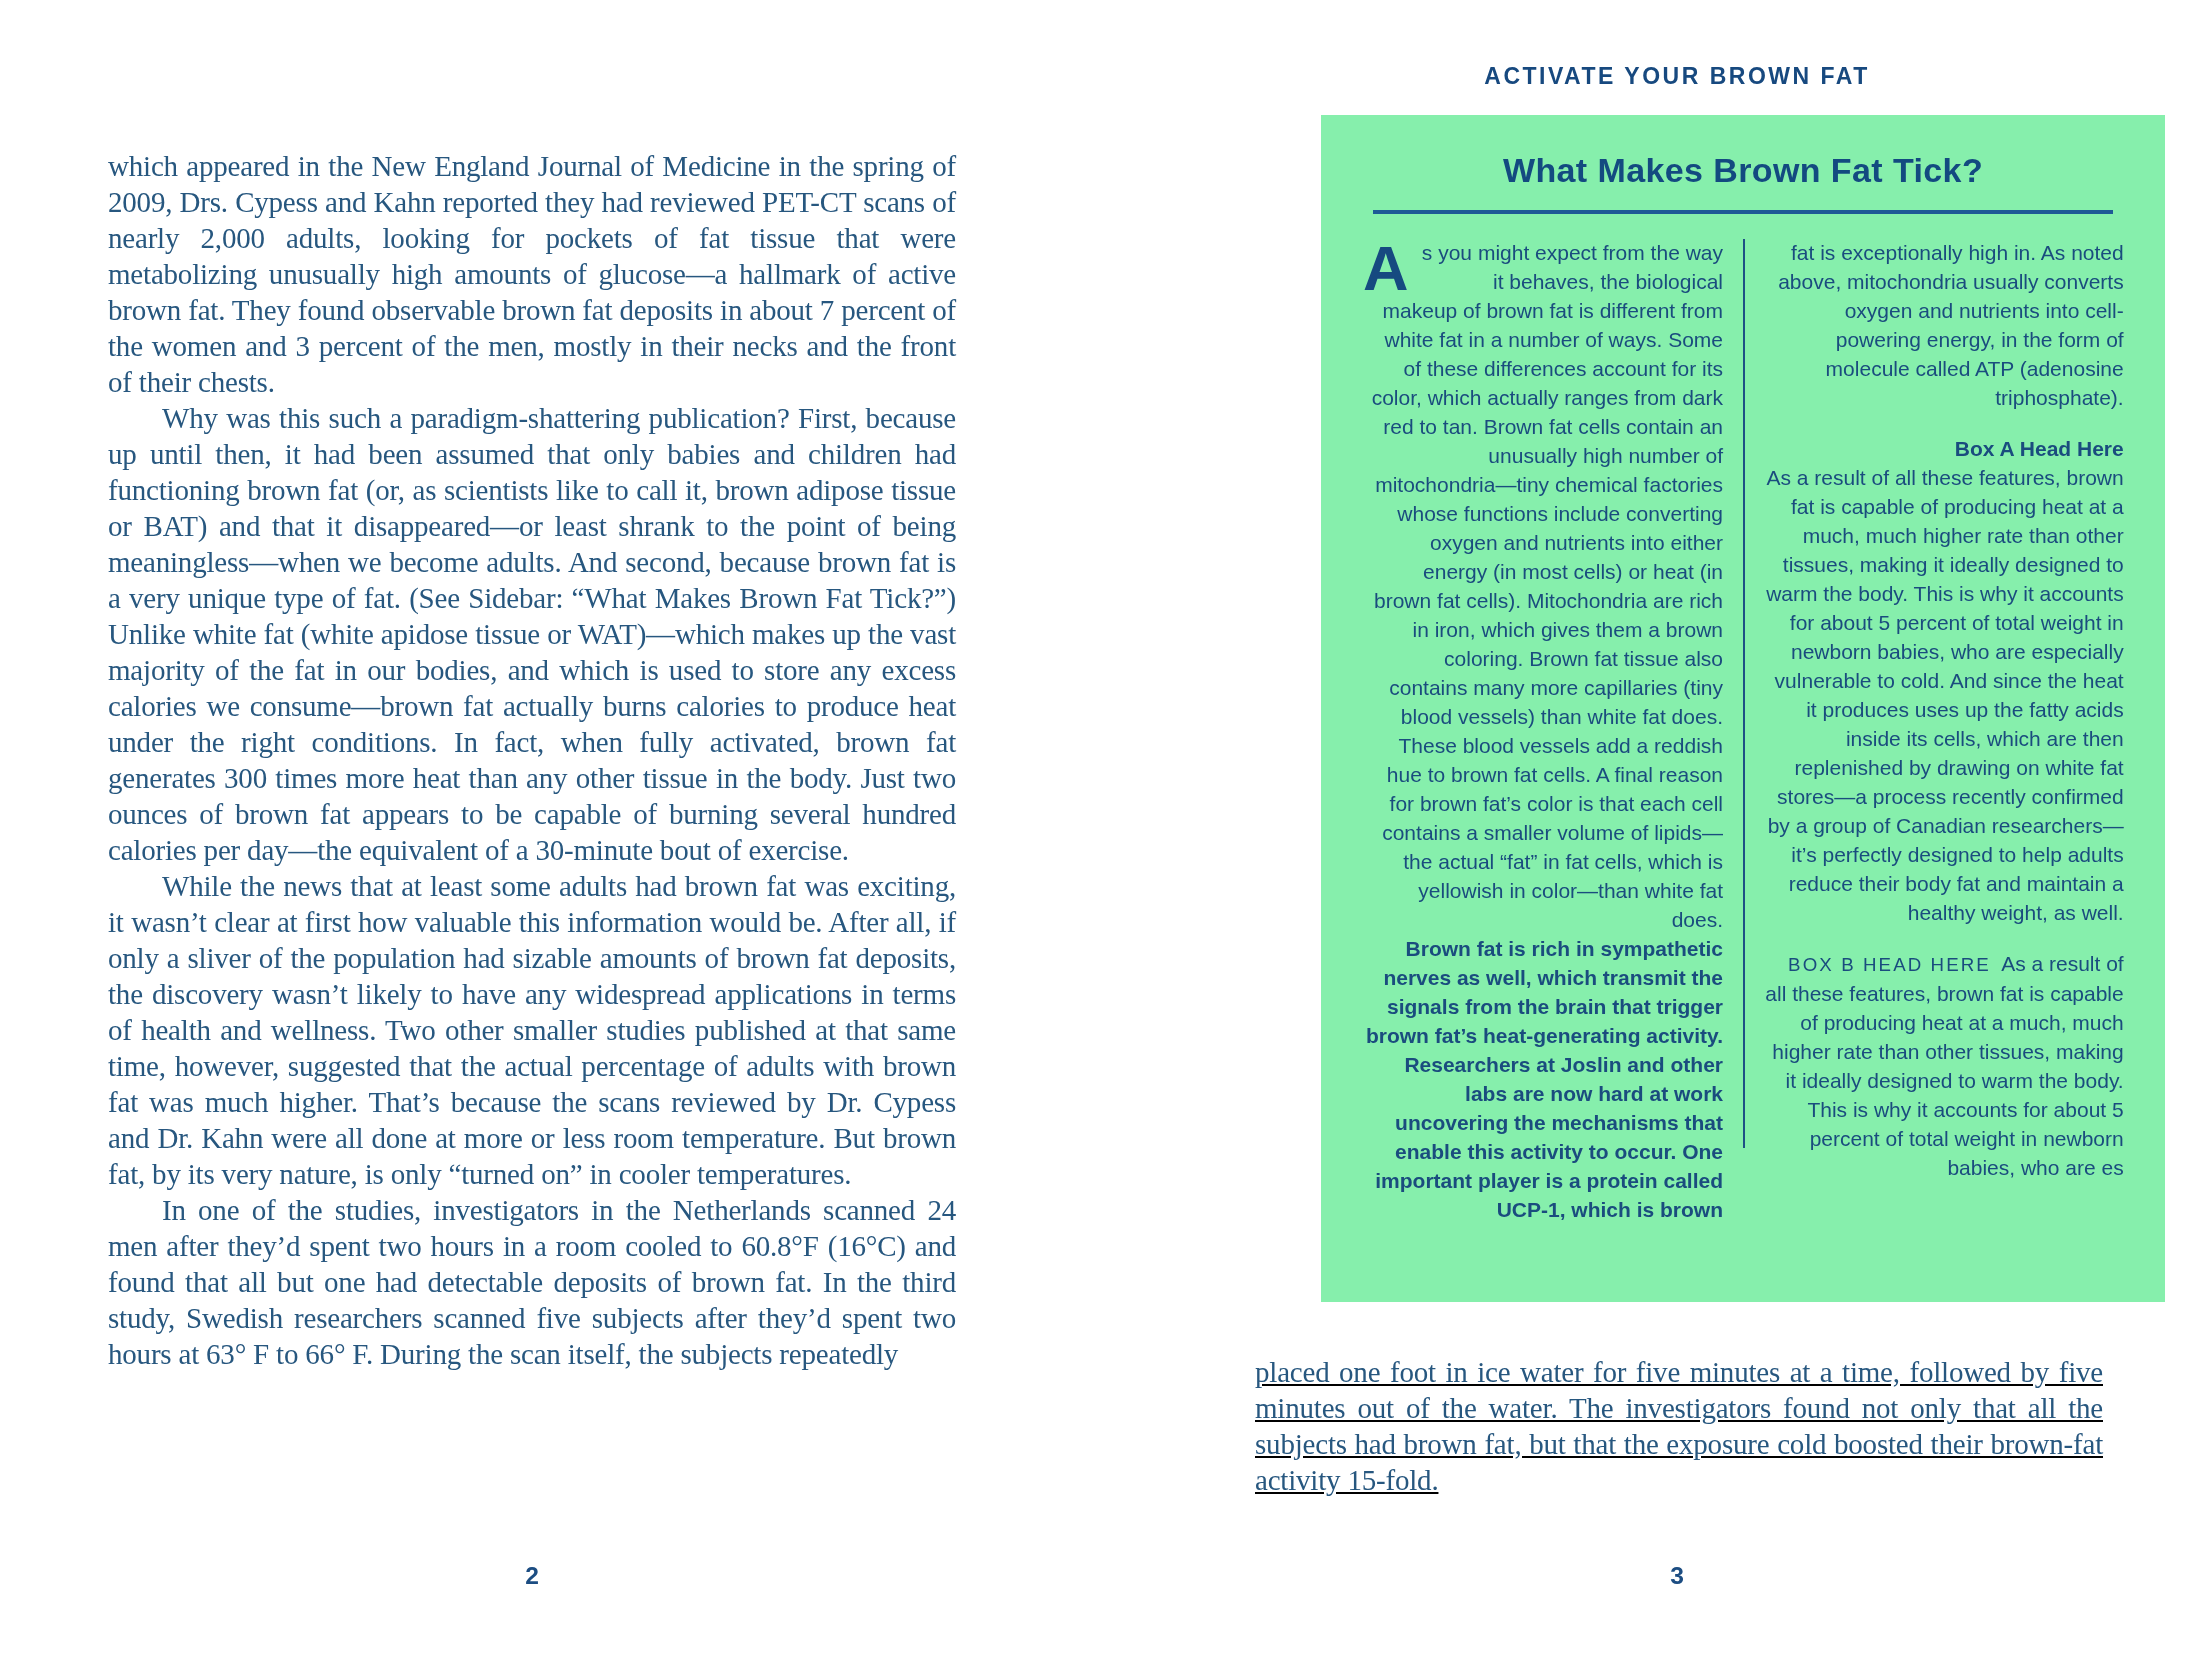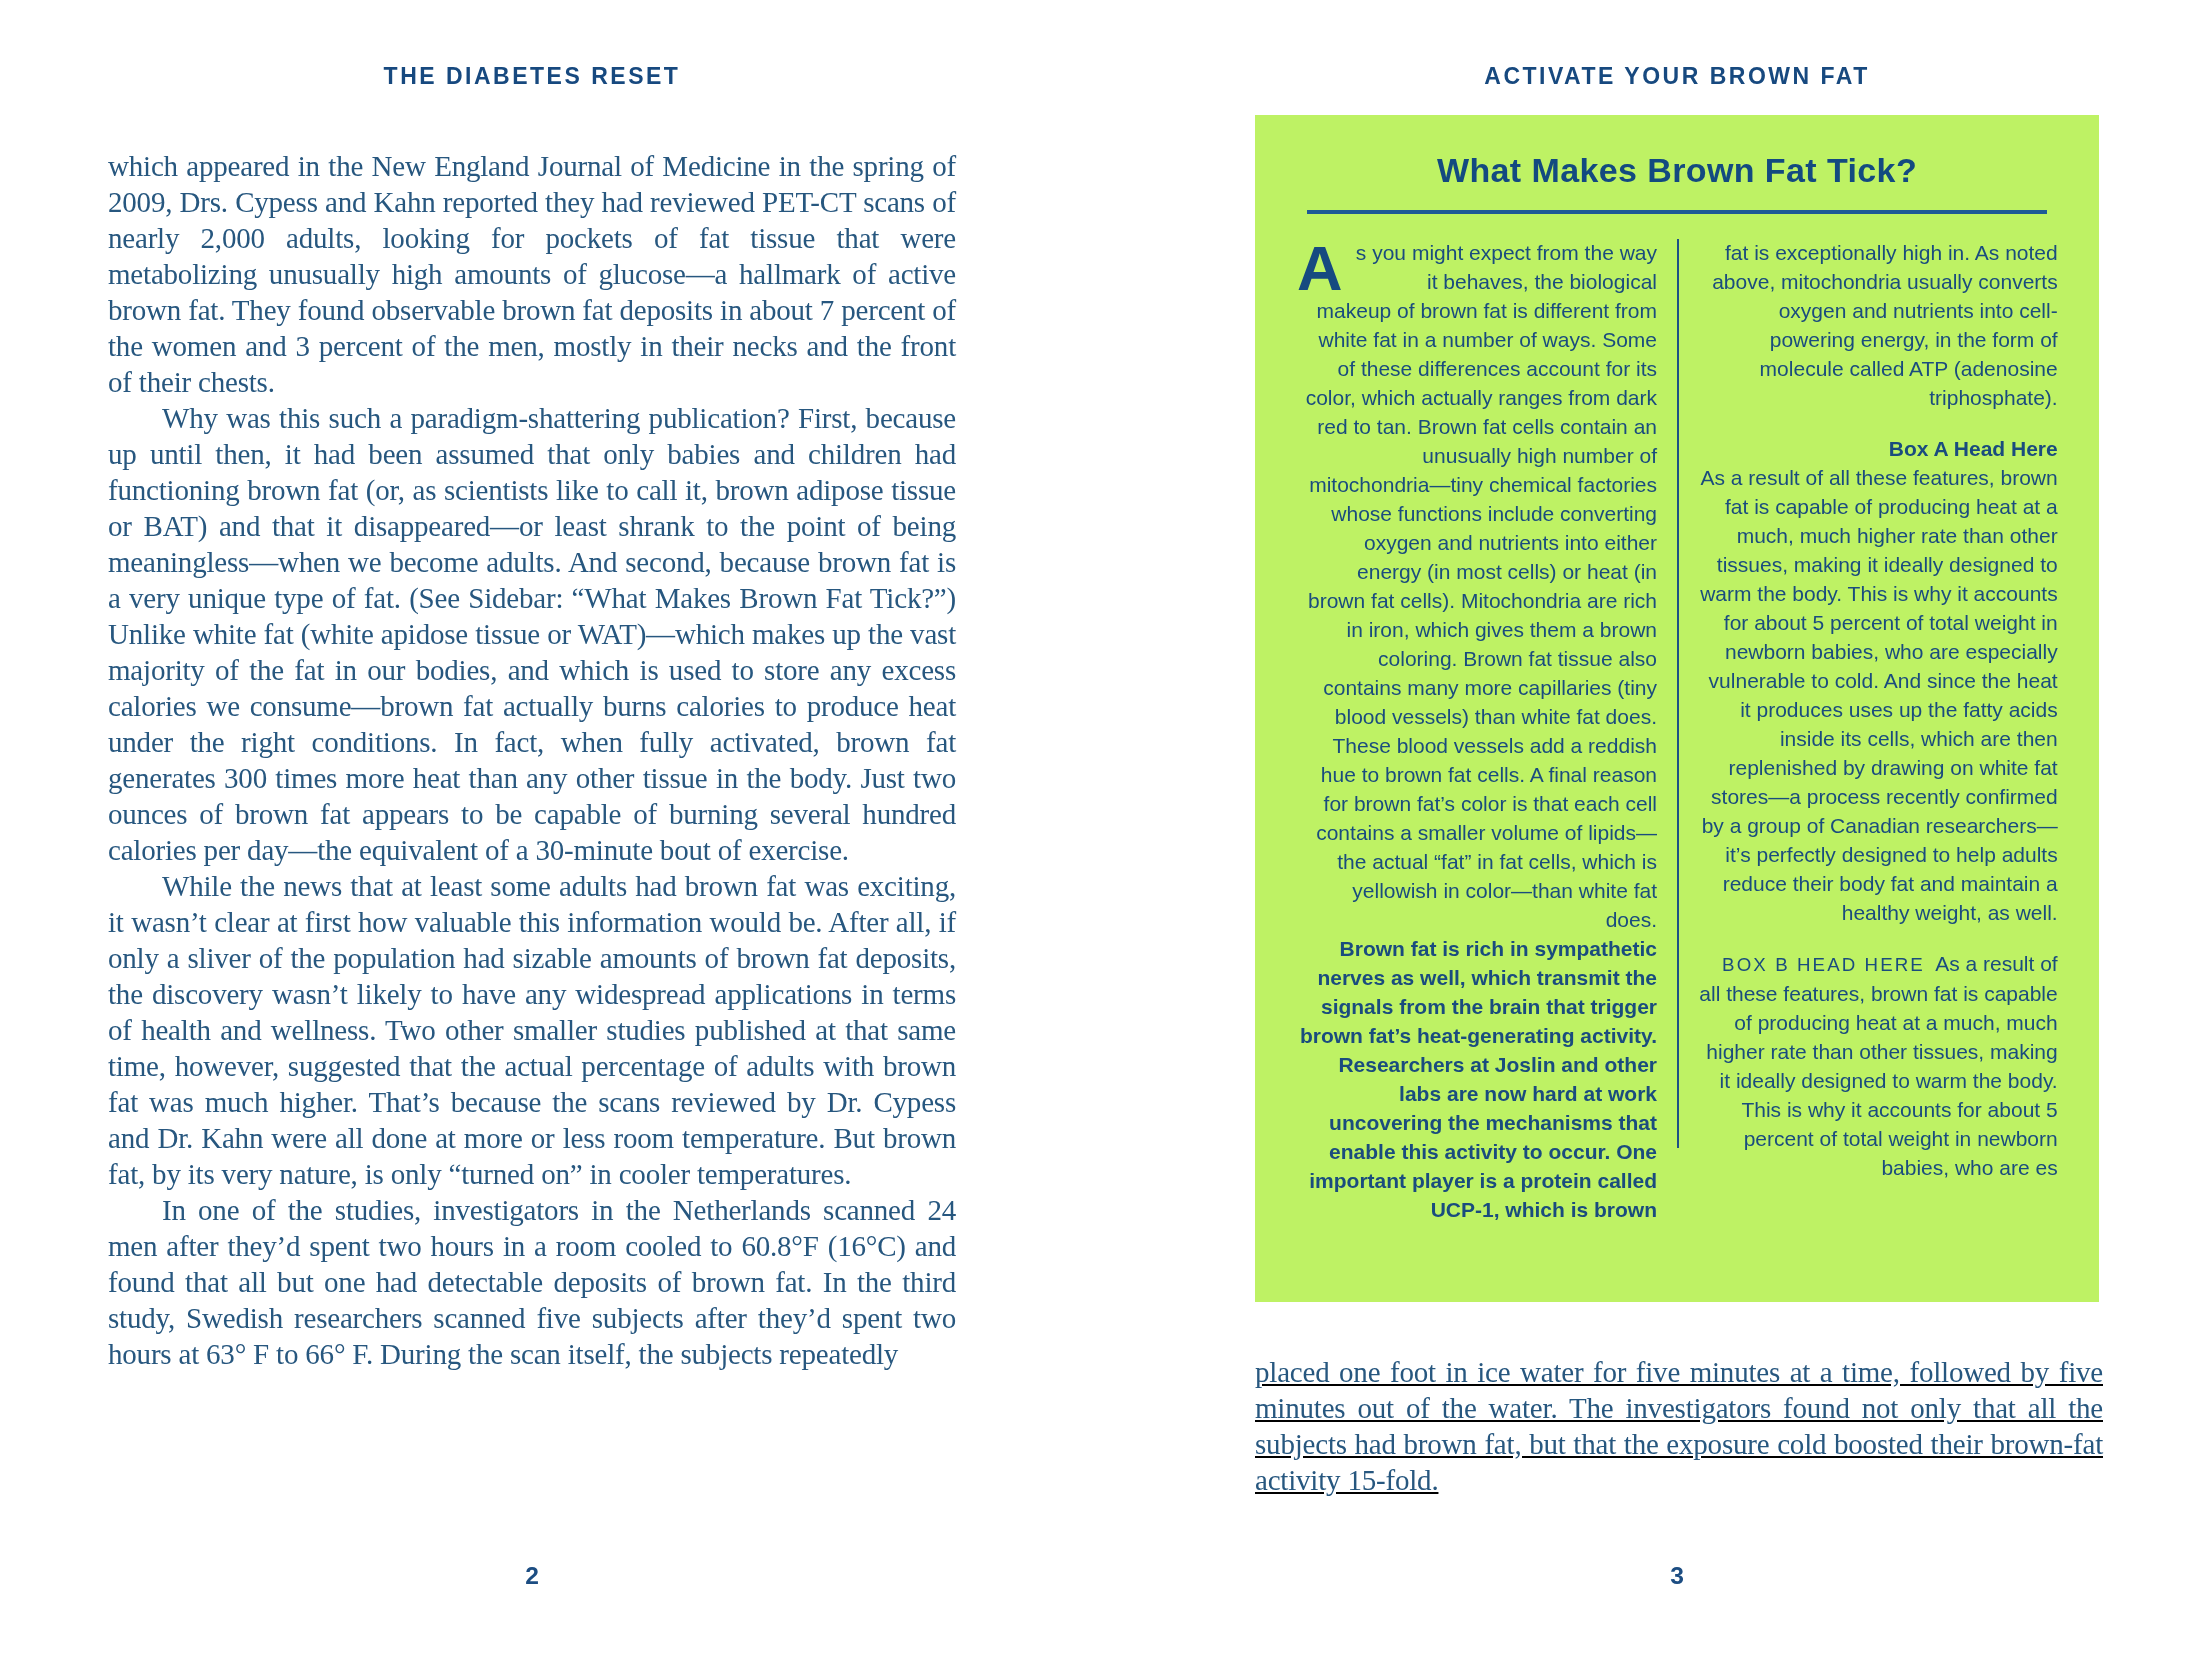--- a/index.html
+++ b/index.html
@@ -14,22 +14,22 @@
   .body-block{position:absolute;left:108px;top:148px;width:848px;}
   .body-block p, .tail-block p{margin:0;font-family:"Liberation Serif",serif;font-size:29px;
         line-height:36px;color:#27577f;text-align:justify;letter-spacing:-0.2px;}
   .body-block p.indent{text-indent:54px;}
   
   .pagenum{position:absolute;top:1562px;font-family:"Liberation Sans",sans-serif;
         font-weight:bold;font-size:24.6px;color:#1c4d82;text-align:center;}
   .pn-left{left:108px;width:848px;}
   .pn-right{left:1255px;width:844px;}
   
-  .sidebar{position:absolute;left:1255px;top:115px;width:844px;height:1187px;
-        background:#bef264;overflow:hidden;}
+  .sidebar{position:absolute;left:1321px;top:115px;width:844px;height:1187px;
+        background:#86efac;overflow:hidden;}
   .sidebar-title{margin:36px 17px 0 17px;text-align:center;font-family:"Liberation Sans",sans-serif;
         font-weight:bold;font-size:34px;letter-spacing:0.4px;color:#134a80;}
   .sidebar-rule{width:740px;height:3.4px;background:#1e5a96;margin:20.4px auto 0 auto;}
   .sidebar-cols{display:flex;margin:24px 40px 0 42px;}
   .scol{width:360px;font-family:"Liberation Sans",sans-serif;font-size:21px;line-height:29px;
         color:#1a4c7e;text-align:justify;}
   .scol p{margin:0;text-align:right;}
   .sdivider{width:2.5px;background:#1e5085;margin:1.7px 18.7px 76px 19.5px;}
   .dropcap{float:left;font-family:"Liberation Sans",sans-serif;font-weight:bold;font-size:63px;
         line-height:51px;color:#164a80;margin:5.1px 8.5px 0 0;}
@@ -38,21 +38,20 @@
   .runin-head{font-weight:normal;font-size:18.7px;letter-spacing:2.1px;margin-right:10.2px;}
   .gap-top{margin-top:22px !important;}
   
   .tail-block{position:absolute;left:1255px;top:1354px;width:848px;text-decoration:underline;}
 </style>
 </head>
 <body>
 
 <div id="page">
 
-  <div class="running-head rh-left">THE DIABETES RESET</div>
 
   <div class="body-block">
     <p>which appeared in the New England Journal of Medicine in the spring of 2009, Drs. Cypess and Kahn reported they had reviewed PET-CT scans of nearly 2,000 adults, looking for pockets of fat tissue that were metabolizing unusually high amounts of glucose—a hallmark of active brown fat. They found observable brown fat deposits in about 7 percent of the women and 3 percent of the men, mostly in their necks and the front of their chests.</p>
     <p class="indent">Why was this such a paradigm-shattering publication? First, because up until then, it had been assumed that only babies and children had functioning brown fat (or, as scientists like to call it, brown adipose tissue or BAT) and that it disappeared—or least shrank to the point of being meaningless—when we become adults. And second, because brown fat is a very unique type of fat. (See Sidebar: “What Makes Brown Fat Tick?”) Unlike white fat (white apidose tissue or WAT)—which makes up the vast majority of the fat in our bodies, and which is used to store any excess calories we consume—brown fat actually burns calories to produce heat under the right conditions. In fact, when fully activated, brown fat generates 300 times more heat than any other tissue in the body. Just two ounces of brown fat appears to be capable of burning several hundred calories per day—the equivalent of a 30-minute bout of exercise.</p>
     <p class="indent">While the news that at least some adults had brown fat was exciting, it wasn’t clear at first how valuable this information would be. After all, if only a sliver of the population had sizable amounts of brown fat deposits, the discovery wasn’t likely to have any widespread applications in terms of health and wellness. Two other smaller studies published at that same time, however, suggested that the actual percentage of adults with brown fat was much higher. That’s because the scans reviewed by Dr. Cypess and Dr. Kahn were all done at more or less room temperature. But brown fat, by its very nature, is only “turned on” in cooler temperatures.</p>
     <p class="indent">In one of the studies, investigators in the Netherlands scanned 24 men after they’d spent two hours in a room cooled to 60.8°F (16°C) and found that all but one had detectable deposits of brown fat. In the third study, Swedish researchers scanned five subjects after they’d spent two hours at 63° F to 66° F. During the scan itself, the subjects repeatedly</p>
   </div>
 
   <div class="pagenum pn-left">2</div>
 

